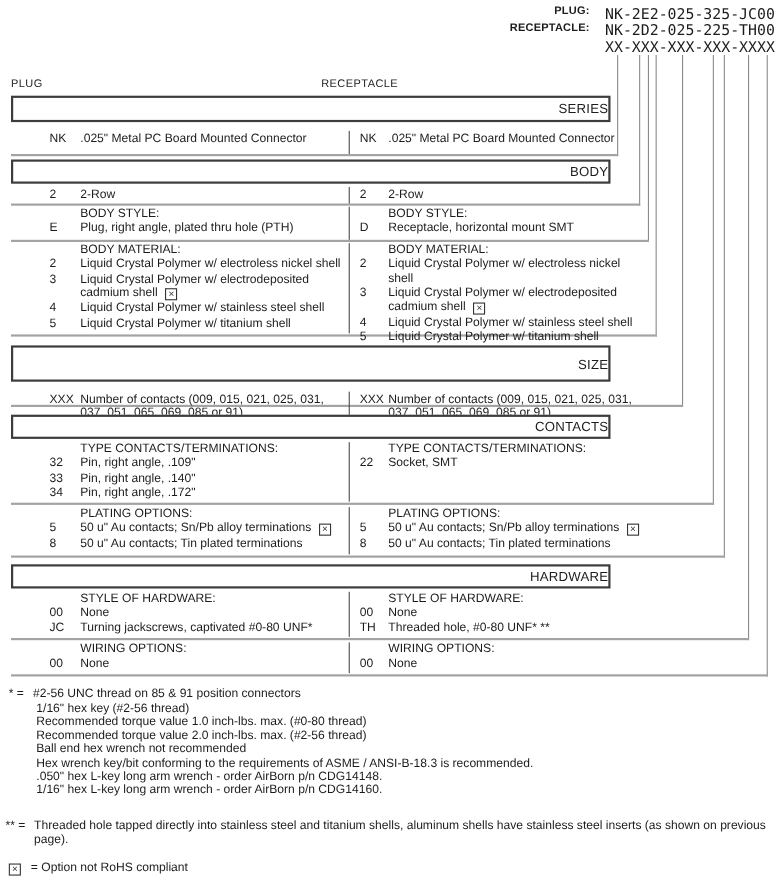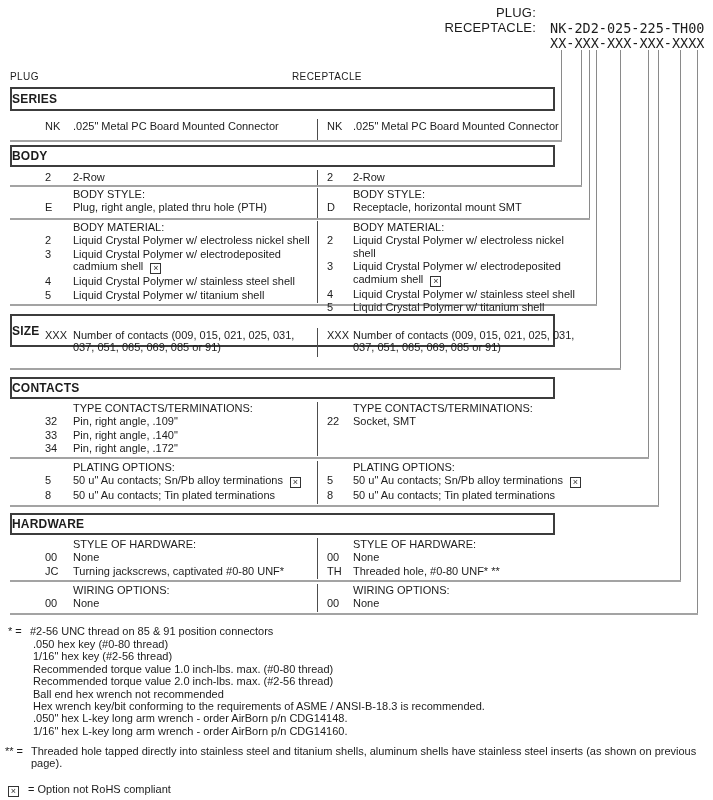--- a/index.html
+++ b/index.html
@@ -7,36 +7,36 @@
     position:relative;
     width:713px;height:800px;
     background:#ffffff;
     font-family:"Liberation Sans", sans-serif;
     color:#1c1c1c;
     overflow:hidden;
   }
   
   .pn-label{
     position:absolute;right:177px;
-    font-size:13px;font-weight:normal;letter-spacing:.2px;
+    font-size:10px;font-weight:bold;letter-spacing:.2px;
     white-space:nowrap;
   }
   .pn-value{
     position:absolute;left:550px;
     font-family:"DejaVu Sans Mono", monospace;
     font-size:13.5px;letter-spacing:0;
     white-space:nowrap;
   }
   .col-label{position:absolute;font-size:10px;letter-spacing:.4px;}
   
   .secbox{
     position:absolute;left:10px;width:545px;
     box-sizing:border-box;border:2px solid #3c3c3c;
-    text-align:center;font-weight:bold;font-size:12px;letter-spacing:.2px;
-    display:flex;align-items:center;justify-content:flex-start;
+    text-align:center;font-weight:normal;font-size:12px;letter-spacing:.2px;
+    display:flex;align-items:center;justify-content:flex-end;
     background:#fff;
   }
   
   .band{
     position:absolute;left:10px;width:545px;
     box-sizing:border-box;display:flex;font-size:11px;margin-left:33px;
   }
   .half{box-sizing:border-box;}
   .half.left{width:274px;padding-left:2px;}
   .half.right{width:271px;border-left:1px solid #4d4d4d;padding-left:9px;}
@@ -63,20 +63,21 @@
   .fn-lines{position:absolute;font-size:11px;line-height:12.4px;}
   .hang{padding-left:26px;}
   .hang .fn-marker2{position:absolute;left:0;top:0;}
 </style>
 </head>
 <body>
 
 <div class="page">
 
   <div class="pn-label" style="top:5px">PLUG:</div>
+  <div class="pn-value" style="top:5px">NK-2E2-025-325-JC00</div>
   <div class="pn-label" style="top:20px">RECEPTACLE:</div>
   <div class="pn-value" style="top:20px">NK-2D2-025-225-TH00</div>
   <div class="pn-value" style="top:35px">XX-XXX-XXX-XXX-XXXX</div>
 
   <div class="vline" style="left:561px;height:92px"></div>
   <div class="vline" style="left:581px;height:137px"></div>
   <div class="vline" style="left:589px;height:170px"></div>
   <div class="vline" style="left:596px;height:256px"></div>
   <div class="vline" style="left:620px;height:320px"></div>
   <div class="vline" style="left:648px;height:409px"></div>
@@ -185,21 +186,21 @@
       <div class="opt">
         <span class="code">5</span>
         <span class="opt-text"><span>Liquid Crystal Polymer w/ titanium shell</span></span>
       </div>
     </div>
   </div>
 
   <div class="secbox" style="top:314px;height:33px">
     <span>SIZE</span>
   </div>
-  <div class="band" style="top:328px;height:29px">
+  <div class="band" style="top:356px;height:29px">
     <div class="half left">
       <div class="opt">
         <span class="code">XXX</span>
         <span class="opt-text"><span>Number of contacts (009, 015, 021, 025, 031, 037, 051, 065, 069, 085 or 91)</span></span>
       </div>
     </div>
     <div class="half right">
       <div class="opt">
         <span class="code">XXX</span>
         <span class="opt-text"><span>Number of contacts (009, 015, 021, 025, 031, 037, 051, 065, 069, 085 or 91)</span></span>
@@ -300,21 +301,20 @@
         <span class="code">00</span>
         <span class="opt-text"><span>None</span></span>
       </div>
     </div>
   </div>
 
   <div class="fn" style="top:625px;left:8px">
     <span class="fn-marker">* =</span><span>#2-56 UNC thread on 85 &amp; 91 position connectors</span>
   </div>
   <div class="fn-lines" style="top:638px;left:33px">
-    <div>.050 hex key (#0-80 thread)</div>
     <div>1/16" hex key (#2-56 thread)</div>
     <div>Recommended torque value 1.0 inch-lbs. max. (#0-80 thread)</div>
     <div>Recommended torque value 2.0 inch-lbs. max. (#2-56 thread)</div>
     <div>Ball end hex wrench not recommended</div>
     <div>Hex wrench key/bit conforming to the requirements of ASME / ANSI-B-18.3 is recommended.</div>
     <div>.050" hex L-key long arm wrench - order AirBorn p/n CDG14148.</div>
     <div>1/16" hex L-key long arm wrench - order AirBorn p/n CDG14160.</div>
   </div>
   <div class="fn hang" style="top:745px;left:5px;width:676px">
     <span class="fn-marker2">** =</span><span>Threaded hole tapped directly into stainless steel and titanium shells, aluminum shells have stainless steel inserts (as shown on previous page).</span>

